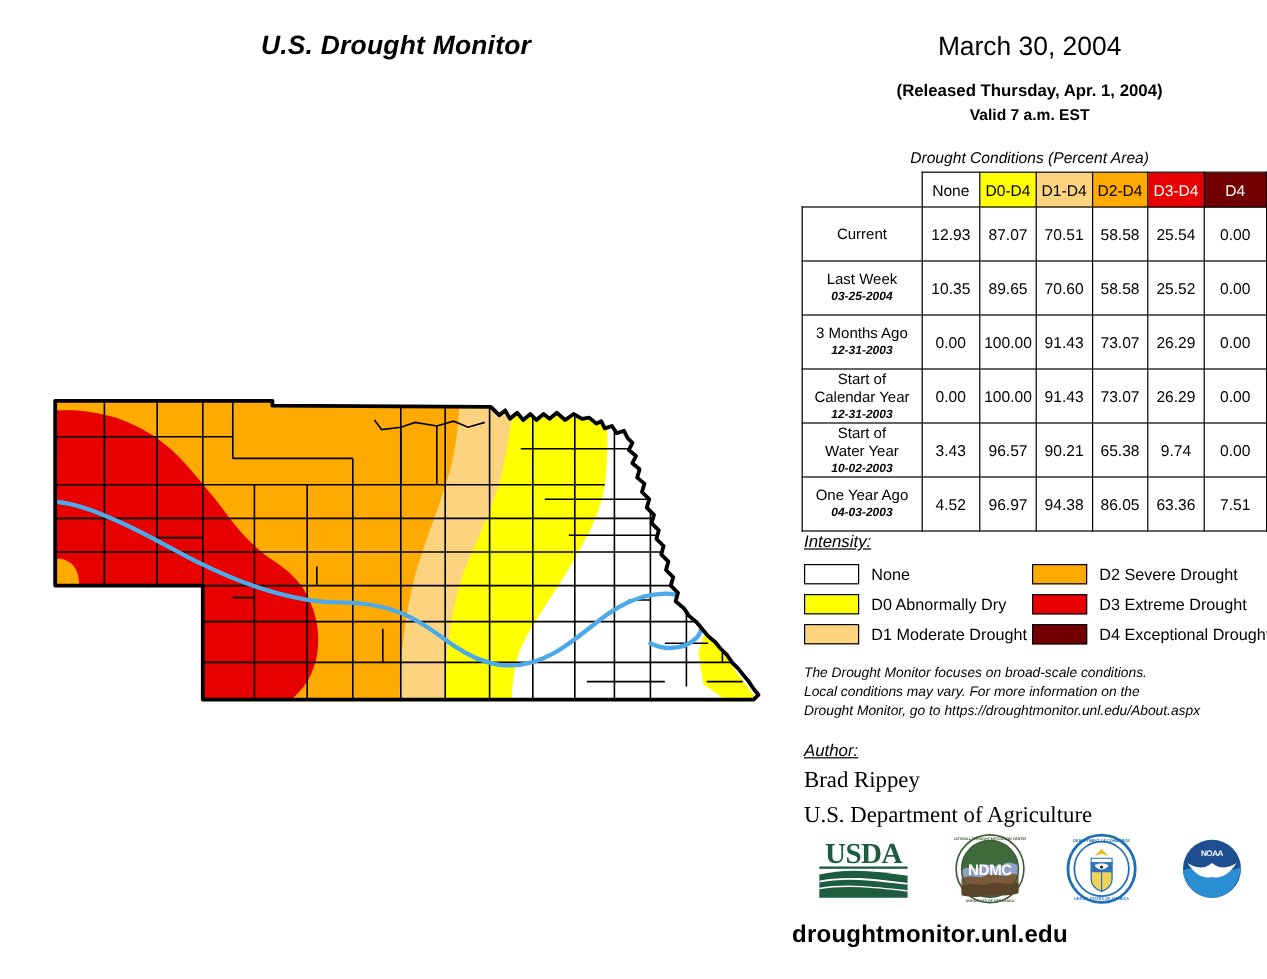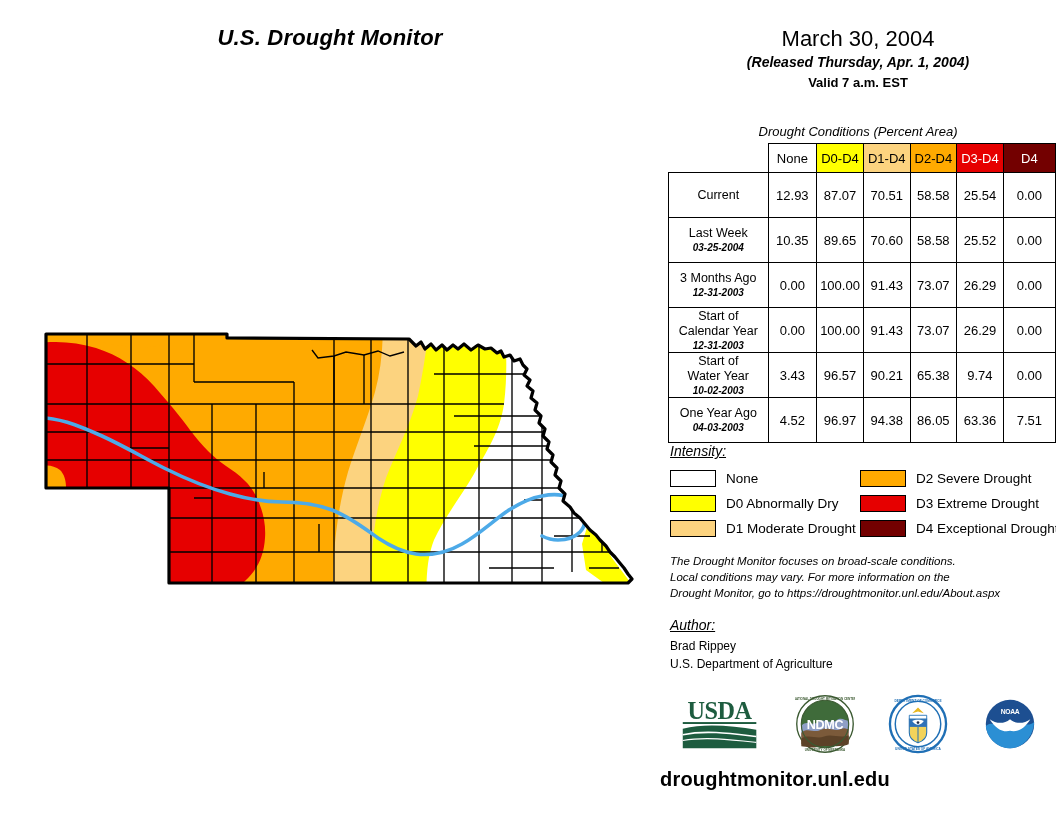--- a/index.html
+++ b/index.html
@@ -14,21 +14,21 @@
   #root{position:absolute;left:0;top:0;width:1056px;height:816px;}
 
   
   .title-block{position:absolute;left:0;top:26px;width:660px;text-align:center;}
   .title-sub{font-size:22px;font-weight:bold;font-style:italic;letter-spacing:.2px;line-height:1.1;}
   .title-main{font-size:41px;font-weight:bold;line-height:1.15;margin-top:4px;}
 
   
   .rhead{position:absolute;left:660px;top:26px;width:396px;text-align:center;}
   .rhead .date{font-size:22px;font-weight:normal;line-height:1.2;}
-  .rhead .rel{font-size:14px;font-weight:bold;font-style:italic;line-height:1.5;margin-top:0;}
+  .rhead .rel{font-size:14px;font-weight:bold;line-height:1.5;margin-top:13px;}
   .rhead .valid{font-size:13px;font-weight:bold;line-height:1.4;margin-top:1px;}
 
   
   .tbl-cap{position:absolute;left:660px;top:124px;width:396px;text-align:center;
            font-size:13px;font-style:italic;}
   .tbl-wrap{position:absolute;left:668px;top:143px;}
   table.dm{border-collapse:collapse;font-size:12.5px;}
   table.dm td,table.dm th{border:1.5px solid #000;text-align:center;vertical-align:middle;
     padding:0;font-weight:normal;}
   .hdr-cell{height:28px;font-size:13px;font-weight:bold;width:46px;}
@@ -51,21 +51,21 @@
   .leg-row{display:flex;align-items:center;height:25px;}
   .leg-col{width:190px;display:flex;align-items:center;}
   .sw{width:46px;height:17px;border:1.3px solid #000;box-sizing:border-box;margin-right:10px;flex:none;}
   .leg-lbl{font-size:13.5px;white-space:nowrap;}
 
   
   .disc{position:absolute;left:670px;top:554px;width:380px;font-size:11.5px;
         font-style:italic;line-height:1.38;}
   .auth-hd{position:absolute;left:670px;top:617px;font-size:14px;font-style:italic;
            text-decoration:underline;}
-  .auth{position:absolute;left:670px;top:637px;font-size:12px;line-height:1.5;}
+  .auth{position:absolute;left:670px;top:637px;font-size:19px;line-height:1.5;font-family:Liberation Serif, serif;}
 
   
   .logos{position:absolute;left:660px;top:692px;width:396px;height:64px;
          display:flex;align-items:center;justify-content:space-around;}
   .logo{height:60px;}
   .site{position:absolute;left:660px;top:768px;width:396px;text-align:left;
         font-size:20px;font-weight:bold;letter-spacing:.2px;}
 
   
   .map{position:absolute;left:34px;top:312px;width:610px;height:300px;}

